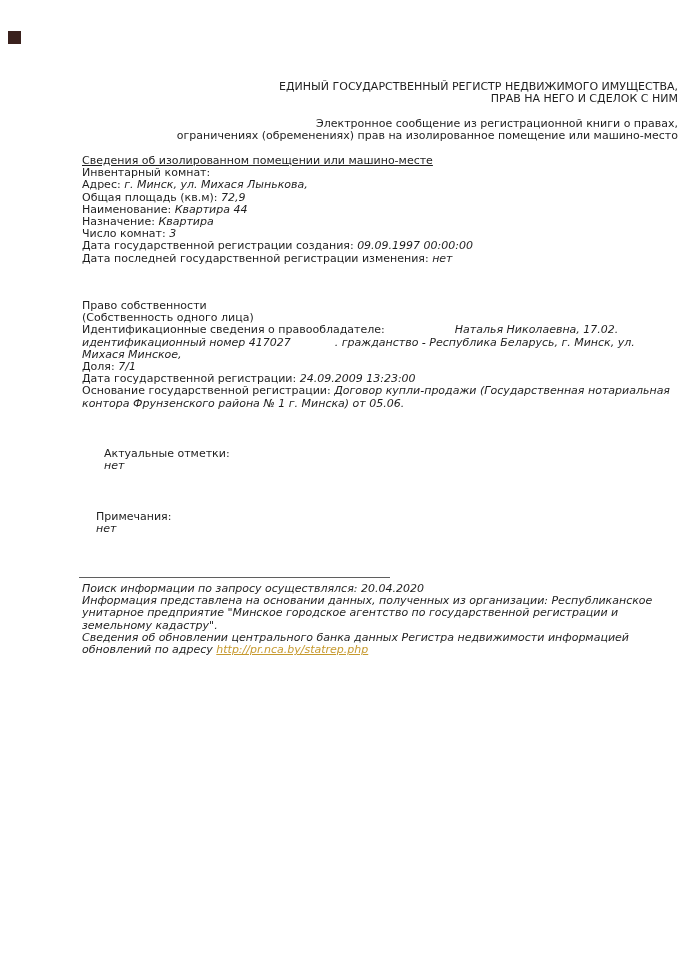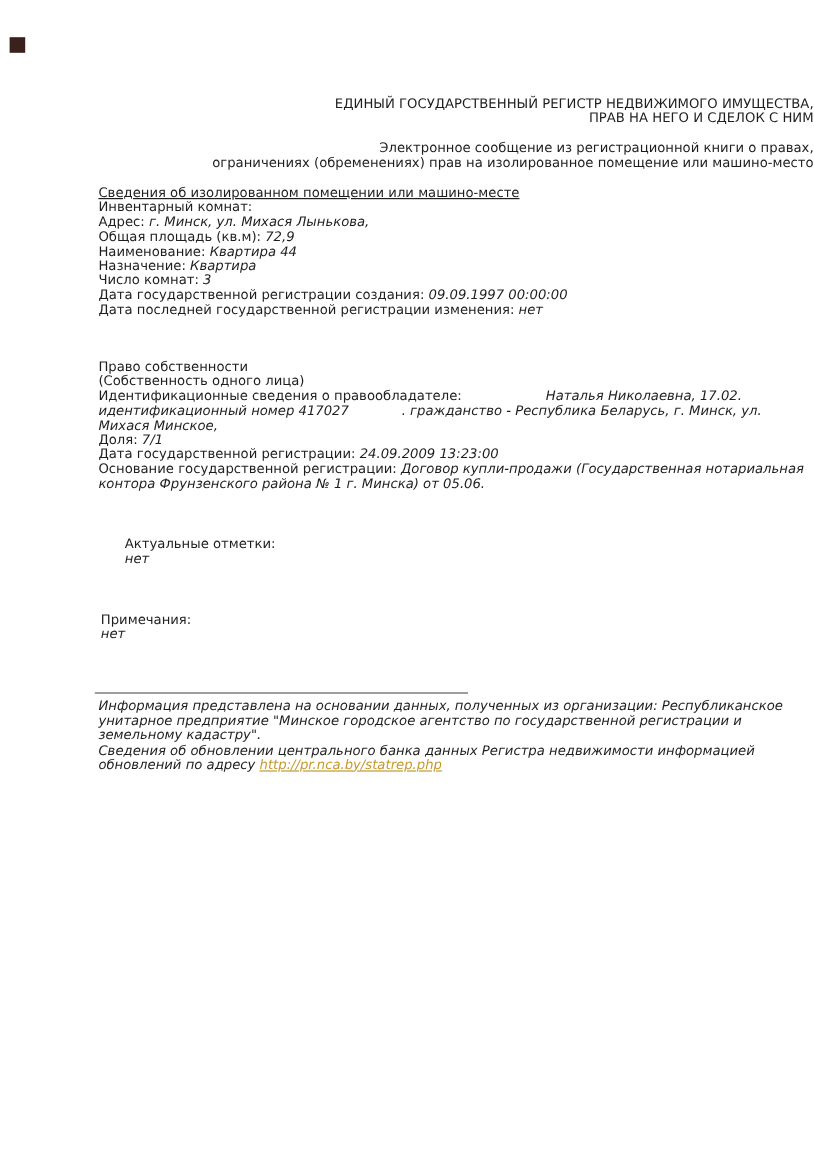--- a/index.html
+++ b/index.html
@@ -84,25 +84,26 @@
   <div class="line"><span>Дата государственной регистрации:</span> <span class="i">24.09.2009 13:23:00</span></div>
   <div class="line"><span>Основание государственной регистрации:</span> <span class="i">Договор купли-продажи (Государственная нотариальная</span></div>
   <div class="line i">контора Фрунзенского района № 1 г. Минска) от 05.06.</div>
 </div>
 
 <div class="abs" style="top:448px; left:82px;margin-left:22px;">
   <div class="line b">Актуальные отметки:</div>
   <div class="line i">нет</div>
 </div>
 
-<div class="abs" style="top:511px; left:84px;">
+<div class="abs" style="top:511px; left:96px;">
   <div class="line b">Примечания:</div>
   <div class="line i">нет</div>
 </div>
 
 <div class="sep-line"></div>
 <div class="abs i" style="top:583px; left:82px;">
+  <div class="line">Поиск информации по запросу осуществлялся: 20.04.2020</div>
   <div class="line">Информация представлена на основании данных, полученных из организации: Республиканское</div>
   <div class="line">унитарное предприятие "Минское городское агентство по государственной регистрации и</div>
   <div class="line">земельному кадастру".</div>
   <div class="line">Сведения об обновлении центрального банка данных Регистра недвижимости информацией</div>
   <div class="line"><span>обновлений по адресу </span><a class="doc-link" href="#">http://pr.nca.by/statrep.php</a></div>
 </div>
 
 </body></html>

